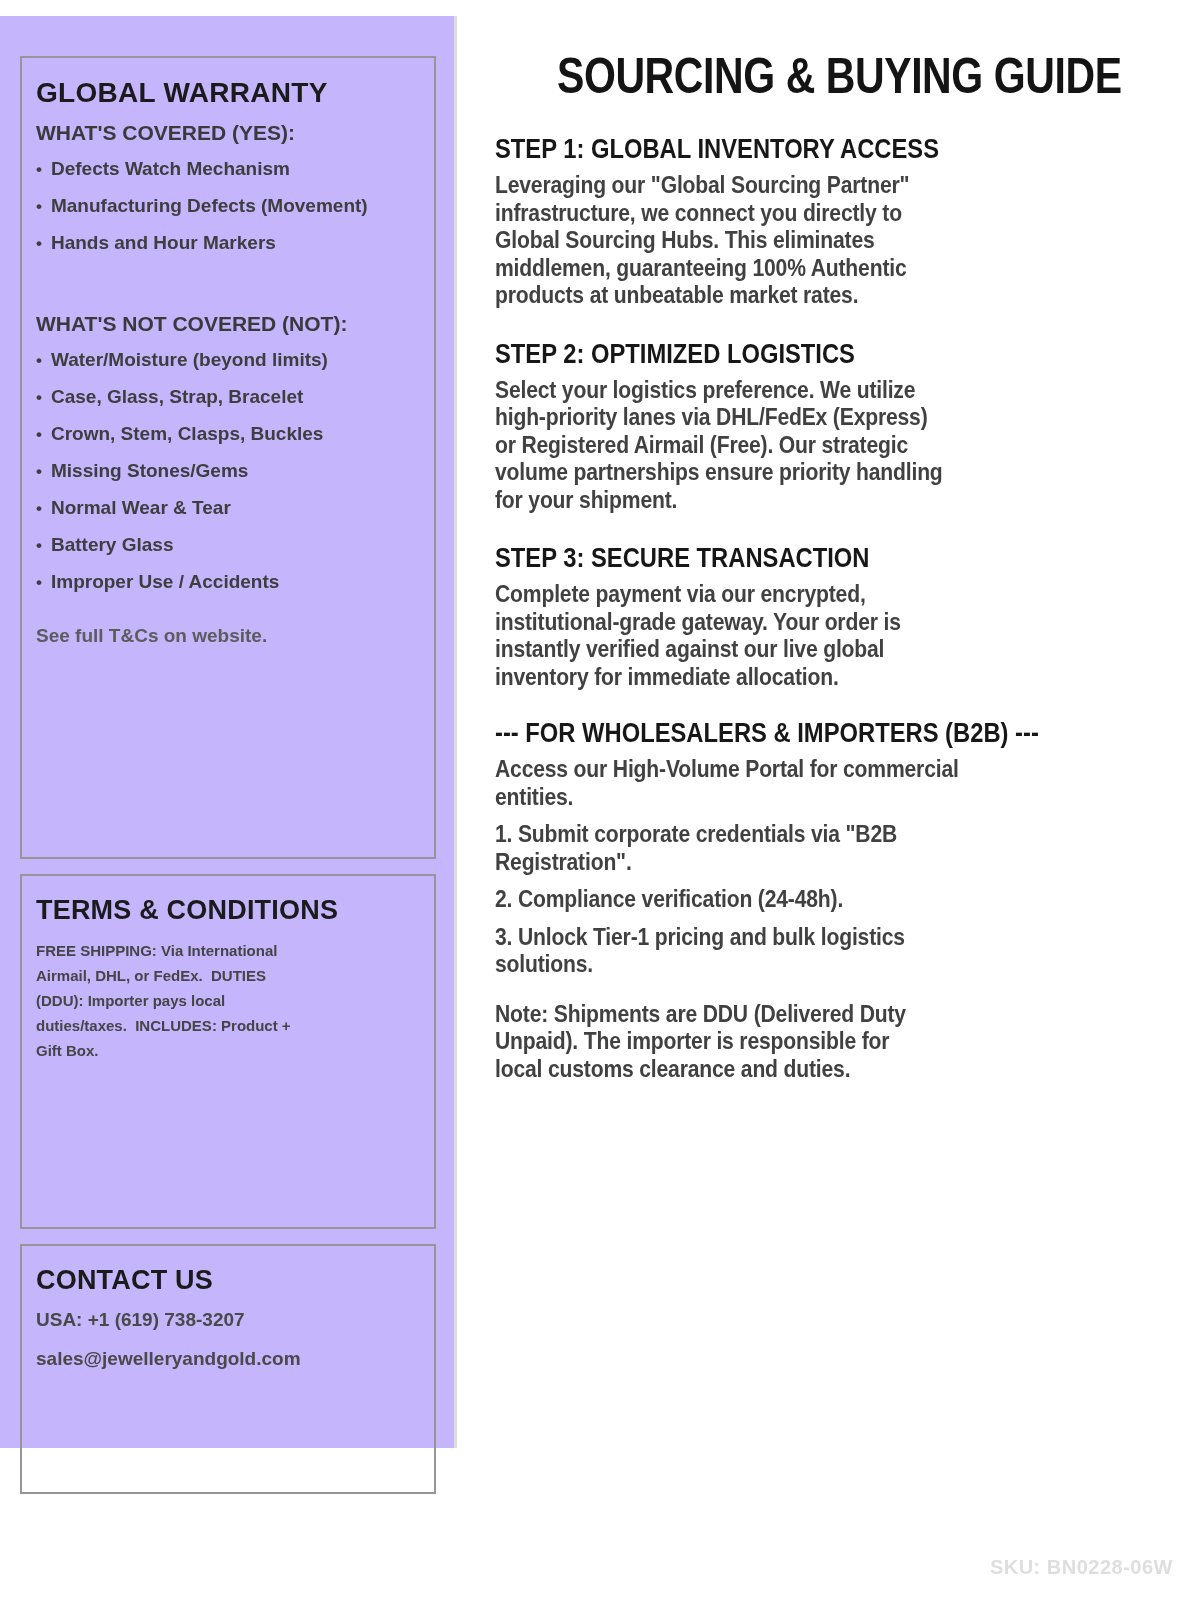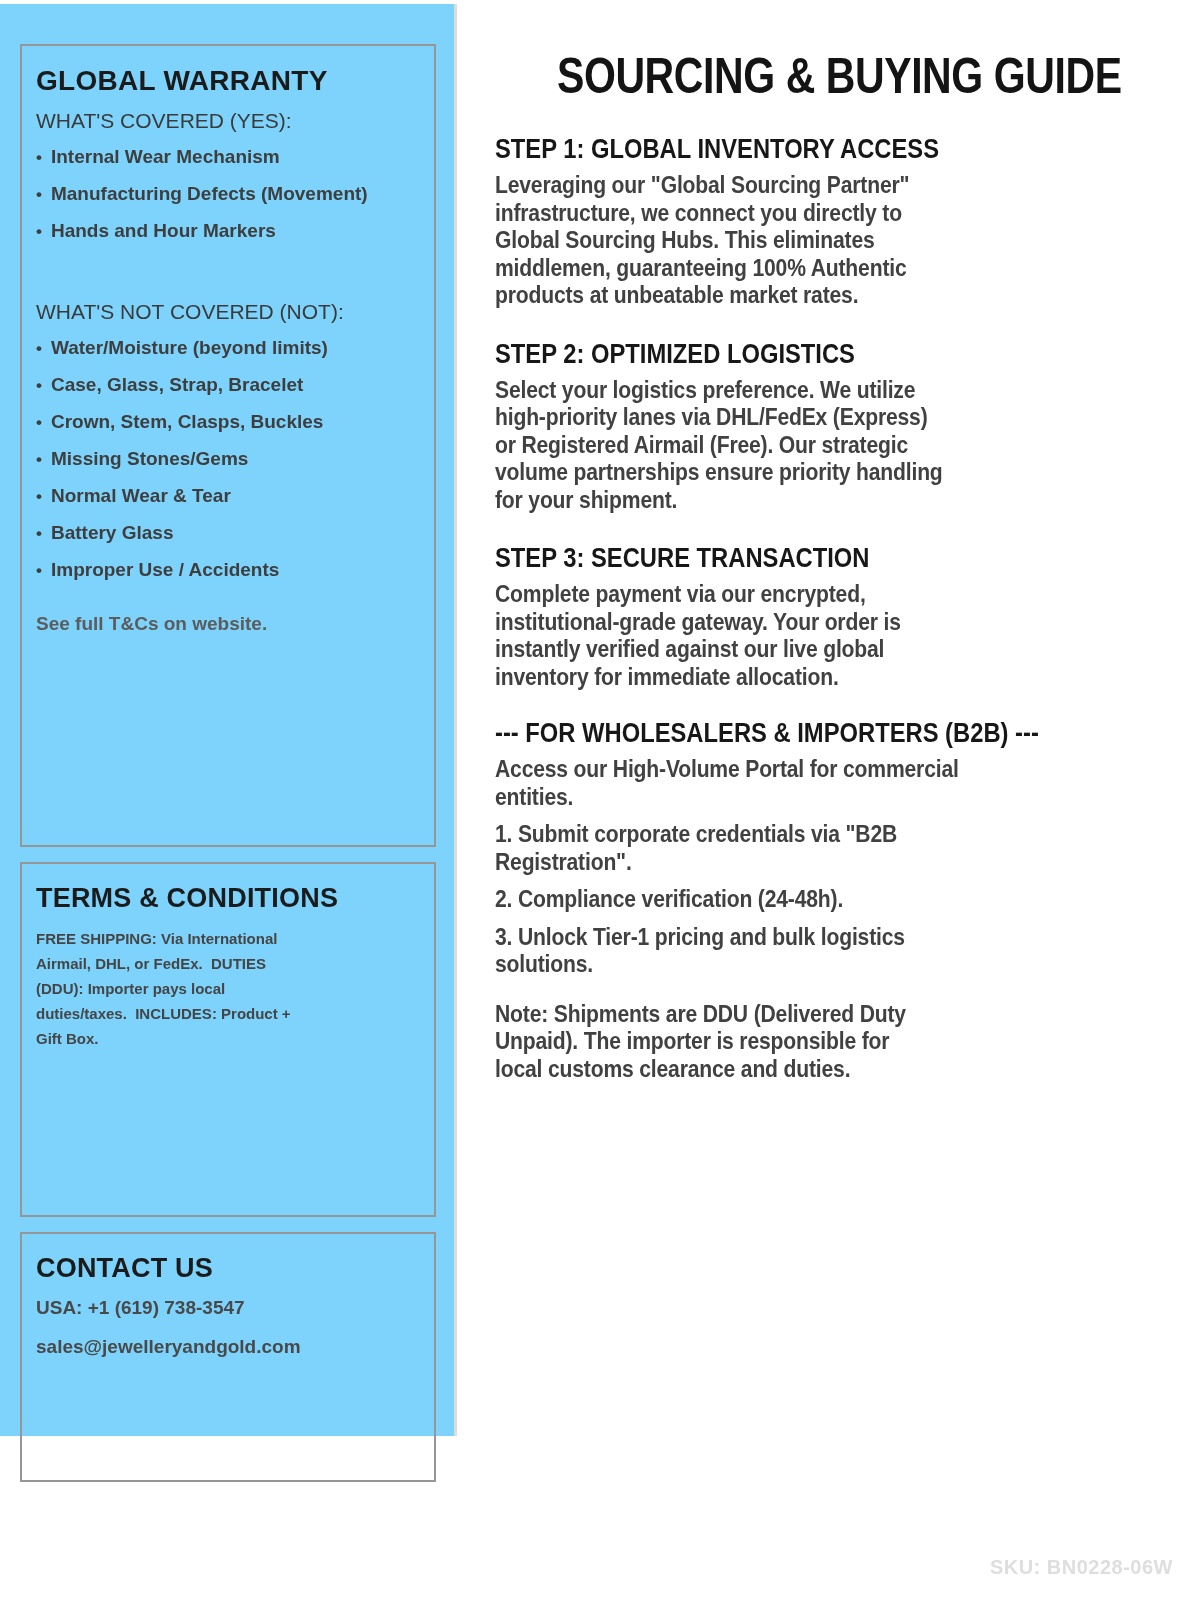--- a/index.html
+++ b/index.html
@@ -7,23 +7,23 @@
   body {
     position: relative;
     background: #ffffff;
     font-family: "Liberation Sans", "DejaVu Sans", sans-serif;
     overflow: hidden;
   }
 
   
   .sidebar {
     position: absolute;
-    left: 0; top: 4px;
+    left: 0; top: 16px;
     width: 457px; height: 1432px;
-    background: #7dd3fc;
+    background: #c4b5fd;
     border-right: 3px solid #dedcd9;
   }
   .side-box {
     position: absolute;
     left: 20px;
     width: 416px;
     border: 2px solid #969696;
     padding: 18px 14px 0 14px;
     background: transparent;
   }
@@ -34,21 +34,21 @@
   .side-title {
     font-size: 28px;
     font-weight: bold;
     color: #1b1b1b;
     line-height: 34px;
     letter-spacing: 0.3px;
     margin-bottom: 10px;
   }
   .side-subhead {
     font-size: 21px;
-    font-weight: normal;
+    font-weight: bold;
     color: #3a3a3a;
     line-height: 26px;
     margin-bottom: 12px;
   }
   .subhead-not { margin-top: 56px; }
   ul.side-list { list-style: none; }
   ul.side-list li {
     font-size: 19px;
     font-weight: bold;
     color: #3e3e3e;
@@ -151,21 +151,21 @@
 </style>
 </head>
 <body>
 
 <div class="sidebar">
 
   <div class="side-box box-warranty">
     <div class="side-title">GLOBAL WARRANTY</div>
     <div class="side-subhead">WHAT'S COVERED (YES):</div>
     <ul class="side-list">
-      <li>Internal Wear Mechanism</li>
+      <li>Defects Watch Mechanism</li>
       <li>Manufacturing Defects (Movement)</li>
       <li>Hands and Hour Markers</li>
     </ul>
     <div class="side-subhead subhead-not">WHAT'S NOT COVERED (NOT):</div>
     <ul class="side-list">
       <li>Water/Moisture (beyond limits)</li>
       <li>Case, Glass, Strap, Bracelet</li>
       <li>Crown, Stem, Clasps, Buckles</li>
       <li>Missing Stones/Gems</li>
       <li>Normal Wear &amp; Tear</li>
@@ -179,21 +179,21 @@
     <div class="terms-title">TERMS &amp; CONDITIONS</div>
     <div class="terms-body">FREE SHIPPING: Via International
 Airmail, DHL, or FedEx.  DUTIES
 (DDU): Importer pays local
 duties/taxes.  INCLUDES: Product +
 Gift Box.</div>
   </div>
 
   <div class="side-box box-contact">
     <div class="contact-title">CONTACT US</div>
-    <div class="contact-line contact-phone">USA: +1 (619) 738-3547</div>
+    <div class="contact-line contact-phone">USA: +1 (619) 738-3207</div>
     <div class="contact-line contact-email">sales@jewelleryandgold.com</div>
   </div>
 
 </div>
 
 <div class="main">
   <div class="main-inner">
     <div class="main-title-wrap">
       <div class="main-title">SOURCING &amp; BUYING GUIDE</div>
     </div>

